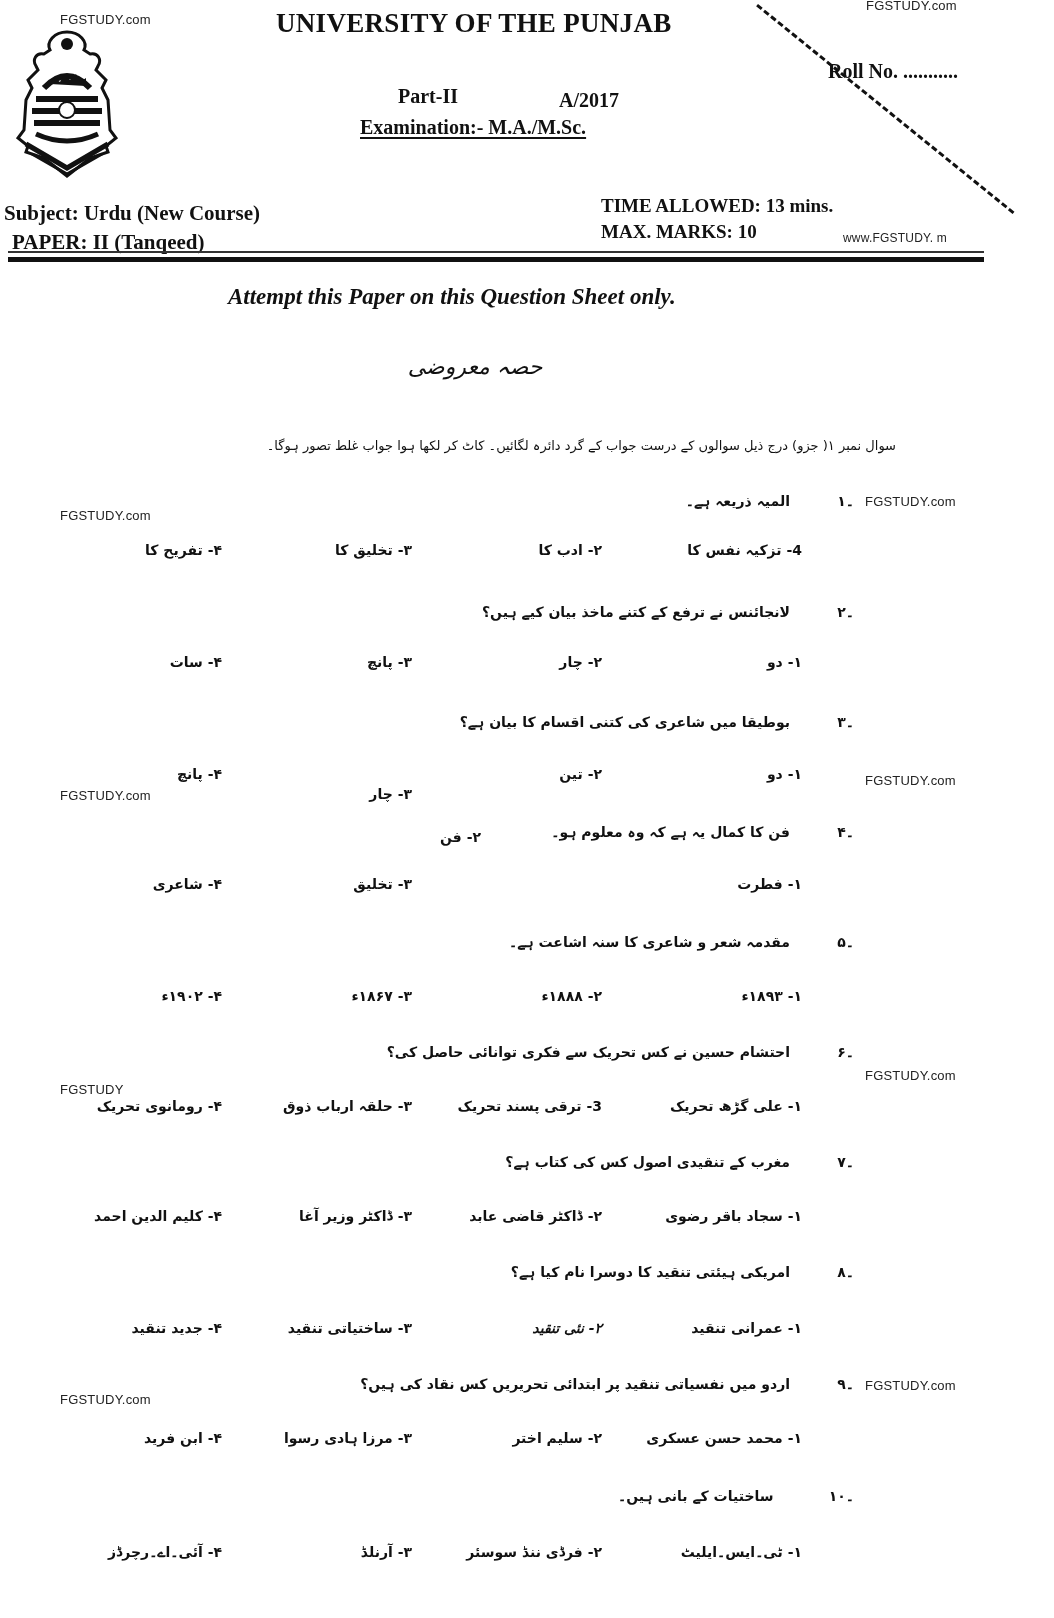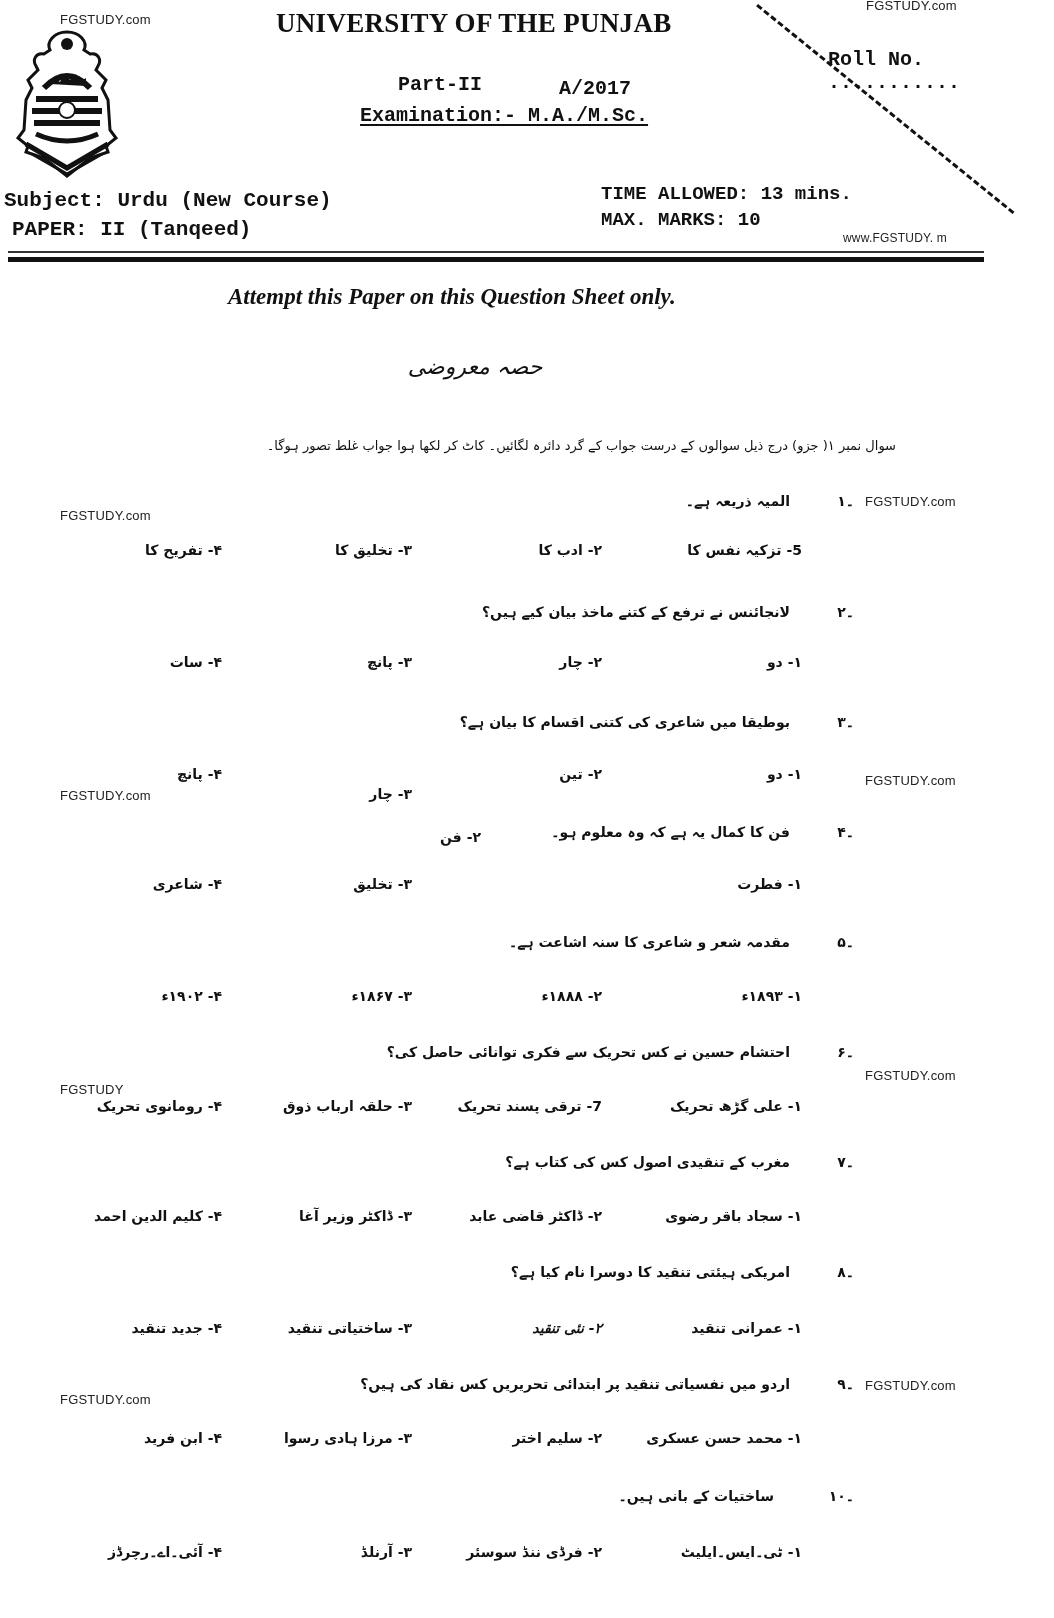--- a/index.html
+++ b/index.html
@@ -1,20 +1,20 @@
 <!DOCTYPE html>
 <html><head>
 <meta charset="utf-8">
 <style>
   html, body { margin: 0; padding: 0; background: #ffffff; }
   body { width: 1054px; height: 1618px; position: relative; overflow: hidden; color: #111; font-family: "Liberation Serif", serif; }
   .abs { position: absolute; }
   .wm { font-family: "Liberation Sans", sans-serif; font-size: 13px; color: #222; letter-spacing: 0.2px; }
   .title { font-family: "Liberation Serif", serif; font-weight: bold; font-size: 27px; letter-spacing: 0.3px; }
-  .hdr { font-family: Liberation Mono, monospace; font-weight: bold; font-size: 20px; }
+  .hdr { font-family: Liberation Serif, serif; font-weight: bold; font-size: 20px; margin-top: 12px; }
   .hdr-u { text-decoration: underline; text-decoration-thickness: 2px; text-underline-offset: 3px; }
   .instr { font-family: "Liberation Serif", serif; font-weight: bold; font-style: italic; font-size: 23px; }
   .urdu { font-family: "DejaVu Sans", sans-serif; direction: rtl; unicode-bidi: isolate; color: #111; white-space: nowrap; }
   .q-text { font-size: 14px; font-weight: bold; }
   .q-num { font-size: 14px; font-weight: bold; }
   .opt { font-size: 14px; font-weight: bold; }
   .section-title { font-size: 22px; font-style: italic; margin-left: 15px; }
   .rule-thick { height: 5px; background: #111; }
   .rule-thin { height: 2px; background: #333; }
   .dashed-diag { position: absolute; left: 758px; top: 4px; width: 330px; border-top: 3px dashed #111; transform-origin: 0 0; transform: rotate(39deg); }
@@ -64,21 +64,21 @@
 <div class="abs instr" style="left:228px; top:284px;">Attempt this Paper on this Question Sheet only.</div>
 
 <div class="abs urdu section-title" style="left:390px; top:354px; width:140px; text-align:center;">حصہ معروضی</div>
 
 <div class="abs urdu" style="left:290px; top:438px; width:606px; text-align:right; font-size:13px;">سوال نمبر ۱( جزو) درج ذیل سوالوں کے درست جواب کے گرد دائرہ لگائیں۔ کاٹ کر لکھا ہوا جواب غلط تصور ہوگا۔</div>
 
 <div class="abs urdu q-num" style="left:826px; top:493px; width:28px; text-align:right;">۔۱</div>
 <div class="abs urdu q-text" style="left:560px; top:493px; width:230px; text-align:right;">المیہ ذریعہ ہے۔</div>
 <div class="abs wm" style="left:865px; top:494px;">FGSTUDY.com</div>
 <div class="abs wm" style="left:60px; top:508px;">FGSTUDY.com</div>
-<div class="abs urdu opt" style="left:640px; top:542px; width:162px; text-align:right;">5- تزکیہ نفس کا</div>
+<div class="abs urdu opt" style="left:640px; top:542px; width:162px; text-align:right;">4- تزکیہ نفس کا</div>
 <div class="abs urdu opt" style="left:440px; top:542px; width:162px; text-align:right;">۲- ادب کا</div>
 <div class="abs urdu opt" style="left:250px; top:542px; width:162px; text-align:right;">۳- تخلیق کا</div>
 <div class="abs urdu opt" style="left:60px; top:542px; width:162px; text-align:right;">۴- تفریح کا</div>
 
 <div class="abs urdu q-num" style="left:826px; top:604px; width:28px; text-align:right;">۔۲</div>
 <div class="abs urdu q-text" style="left:480px; top:604px; width:310px; text-align:right;">لانجائنس نے ترفع کے کتنے ماخذ بیان کیے ہیں؟</div>
 <div class="abs urdu opt" style="left:640px; top:654px; width:162px; text-align:right;">۱- دو</div>
 <div class="abs urdu opt" style="left:440px; top:654px; width:162px; text-align:right;">۲- چار</div>
 <div class="abs urdu opt" style="left:250px; top:654px; width:162px; text-align:right;">۳- پانچ</div>
 <div class="abs urdu opt" style="left:60px; top:654px; width:162px; text-align:right;">۴- سات</div>
@@ -104,21 +104,21 @@
 <div class="abs urdu opt" style="left:640px; top:988px; width:162px; text-align:right;">۱- ۱۸۹۳ء</div>
 <div class="abs urdu opt" style="left:440px; top:988px; width:162px; text-align:right;">۲- ۱۸۸۸ء</div>
 <div class="abs urdu opt" style="left:250px; top:988px; width:162px; text-align:right;">۳- ۱۸۶۷ء</div>
 <div class="abs urdu opt" style="left:60px; top:988px; width:162px; text-align:right;">۴- ۱۹۰۲ء</div>
 
 <div class="abs urdu q-num" style="left:826px; top:1044px; width:28px; text-align:right;">۔۶</div>
 <div class="abs urdu q-text" style="left:460px; top:1044px; width:330px; text-align:right;">احتشام حسین نے کس تحریک سے فکری توانائی حاصل کی؟</div>
 <div class="abs wm" style="left:865px; top:1068px;">FGSTUDY.com</div>
 <div class="abs wm" style="left:60px; top:1082px;">FGSTUDY</div>
 <div class="abs urdu opt" style="left:640px; top:1098px; width:162px; text-align:right;">۱- علی گڑھ تحریک</div>
-<div class="abs urdu opt" style="left:440px; top:1098px; width:162px; text-align:right;">7- ترقی پسند تحریک</div>
+<div class="abs urdu opt" style="left:440px; top:1098px; width:162px; text-align:right;">3- ترقی پسند تحریک</div>
 <div class="abs urdu opt" style="left:250px; top:1098px; width:162px; text-align:right;">۳- حلقہ ارباب ذوق</div>
 <div class="abs urdu opt" style="left:60px; top:1098px; width:162px; text-align:right;">۴- رومانوی تحریک</div>
 
 <div class="abs urdu q-num" style="left:826px; top:1154px; width:28px; text-align:right;">۔۷</div>
 <div class="abs urdu q-text" style="left:520px; top:1154px; width:270px; text-align:right;">مغرب کے تنقیدی اصول کس کی کتاب ہے؟</div>
 <div class="abs urdu opt" style="left:640px; top:1208px; width:162px; text-align:right;">۱- سجاد باقر رضوی</div>
 <div class="abs urdu opt" style="left:440px; top:1208px; width:162px; text-align:right;">۲- ڈاکٹر قاضی عابد</div>
 <div class="abs urdu opt" style="left:250px; top:1208px; width:162px; text-align:right;">۳- ڈاکٹر وزیر آغا</div>
 <div class="abs urdu opt" style="left:60px; top:1208px; width:162px; text-align:right;">۴- کلیم الدین احمد</div>
 
@@ -132,17 +132,17 @@
 <div class="abs urdu q-num" style="left:826px; top:1376px; width:28px; text-align:right;">۔۹</div>
 <div class="abs urdu q-text" style="left:440px; top:1376px; width:350px; text-align:right;">اردو میں نفسیاتی تنقید پر ابتدائی تحریریں کس نقاد کی ہیں؟</div>
 <div class="abs wm" style="left:865px; top:1378px;">FGSTUDY.com</div>
 <div class="abs wm" style="left:60px; top:1392px;">FGSTUDY.com</div>
 <div class="abs urdu opt" style="left:640px; top:1430px; width:162px; text-align:right;">۱- محمد حسن عسکری</div>
 <div class="abs urdu opt" style="left:440px; top:1430px; width:162px; text-align:right;">۲- سلیم اختر</div>
 <div class="abs urdu opt" style="left:250px; top:1430px; width:162px; text-align:right;">۳- مرزا ہادی رسوا</div>
 <div class="abs urdu opt" style="left:60px; top:1430px; width:162px; text-align:right;">۴- ابن فرید</div>
 
 <div class="abs urdu q-num" style="left:816px; top:1488px; width:38px; text-align:right;">۔۱۰</div>
-<div class="abs urdu q-text" style="left:584px; top:1488px; width:190px; text-align:right;">ساختیات کے بانی ہیں۔</div>
+<div class="abs urdu q-text" style="left:618px; top:1488px; width:190px; text-align:left;">ساختیات کے بانی ہیں۔</div>
 <div class="abs urdu opt" style="left:640px; top:1544px; width:162px; text-align:right;">۱- ٹی۔ایس۔ایلیٹ</div>
 <div class="abs urdu opt" style="left:440px; top:1544px; width:162px; text-align:right;">۲- فرڈی ننڈ سوسئر</div>
 <div class="abs urdu opt" style="left:250px; top:1544px; width:162px; text-align:right;">۳- آرنلڈ</div>
 <div class="abs urdu opt" style="left:60px; top:1544px; width:162px; text-align:right;">۴- آئی۔اے۔رچرڈز</div>
 
 </body></html>

